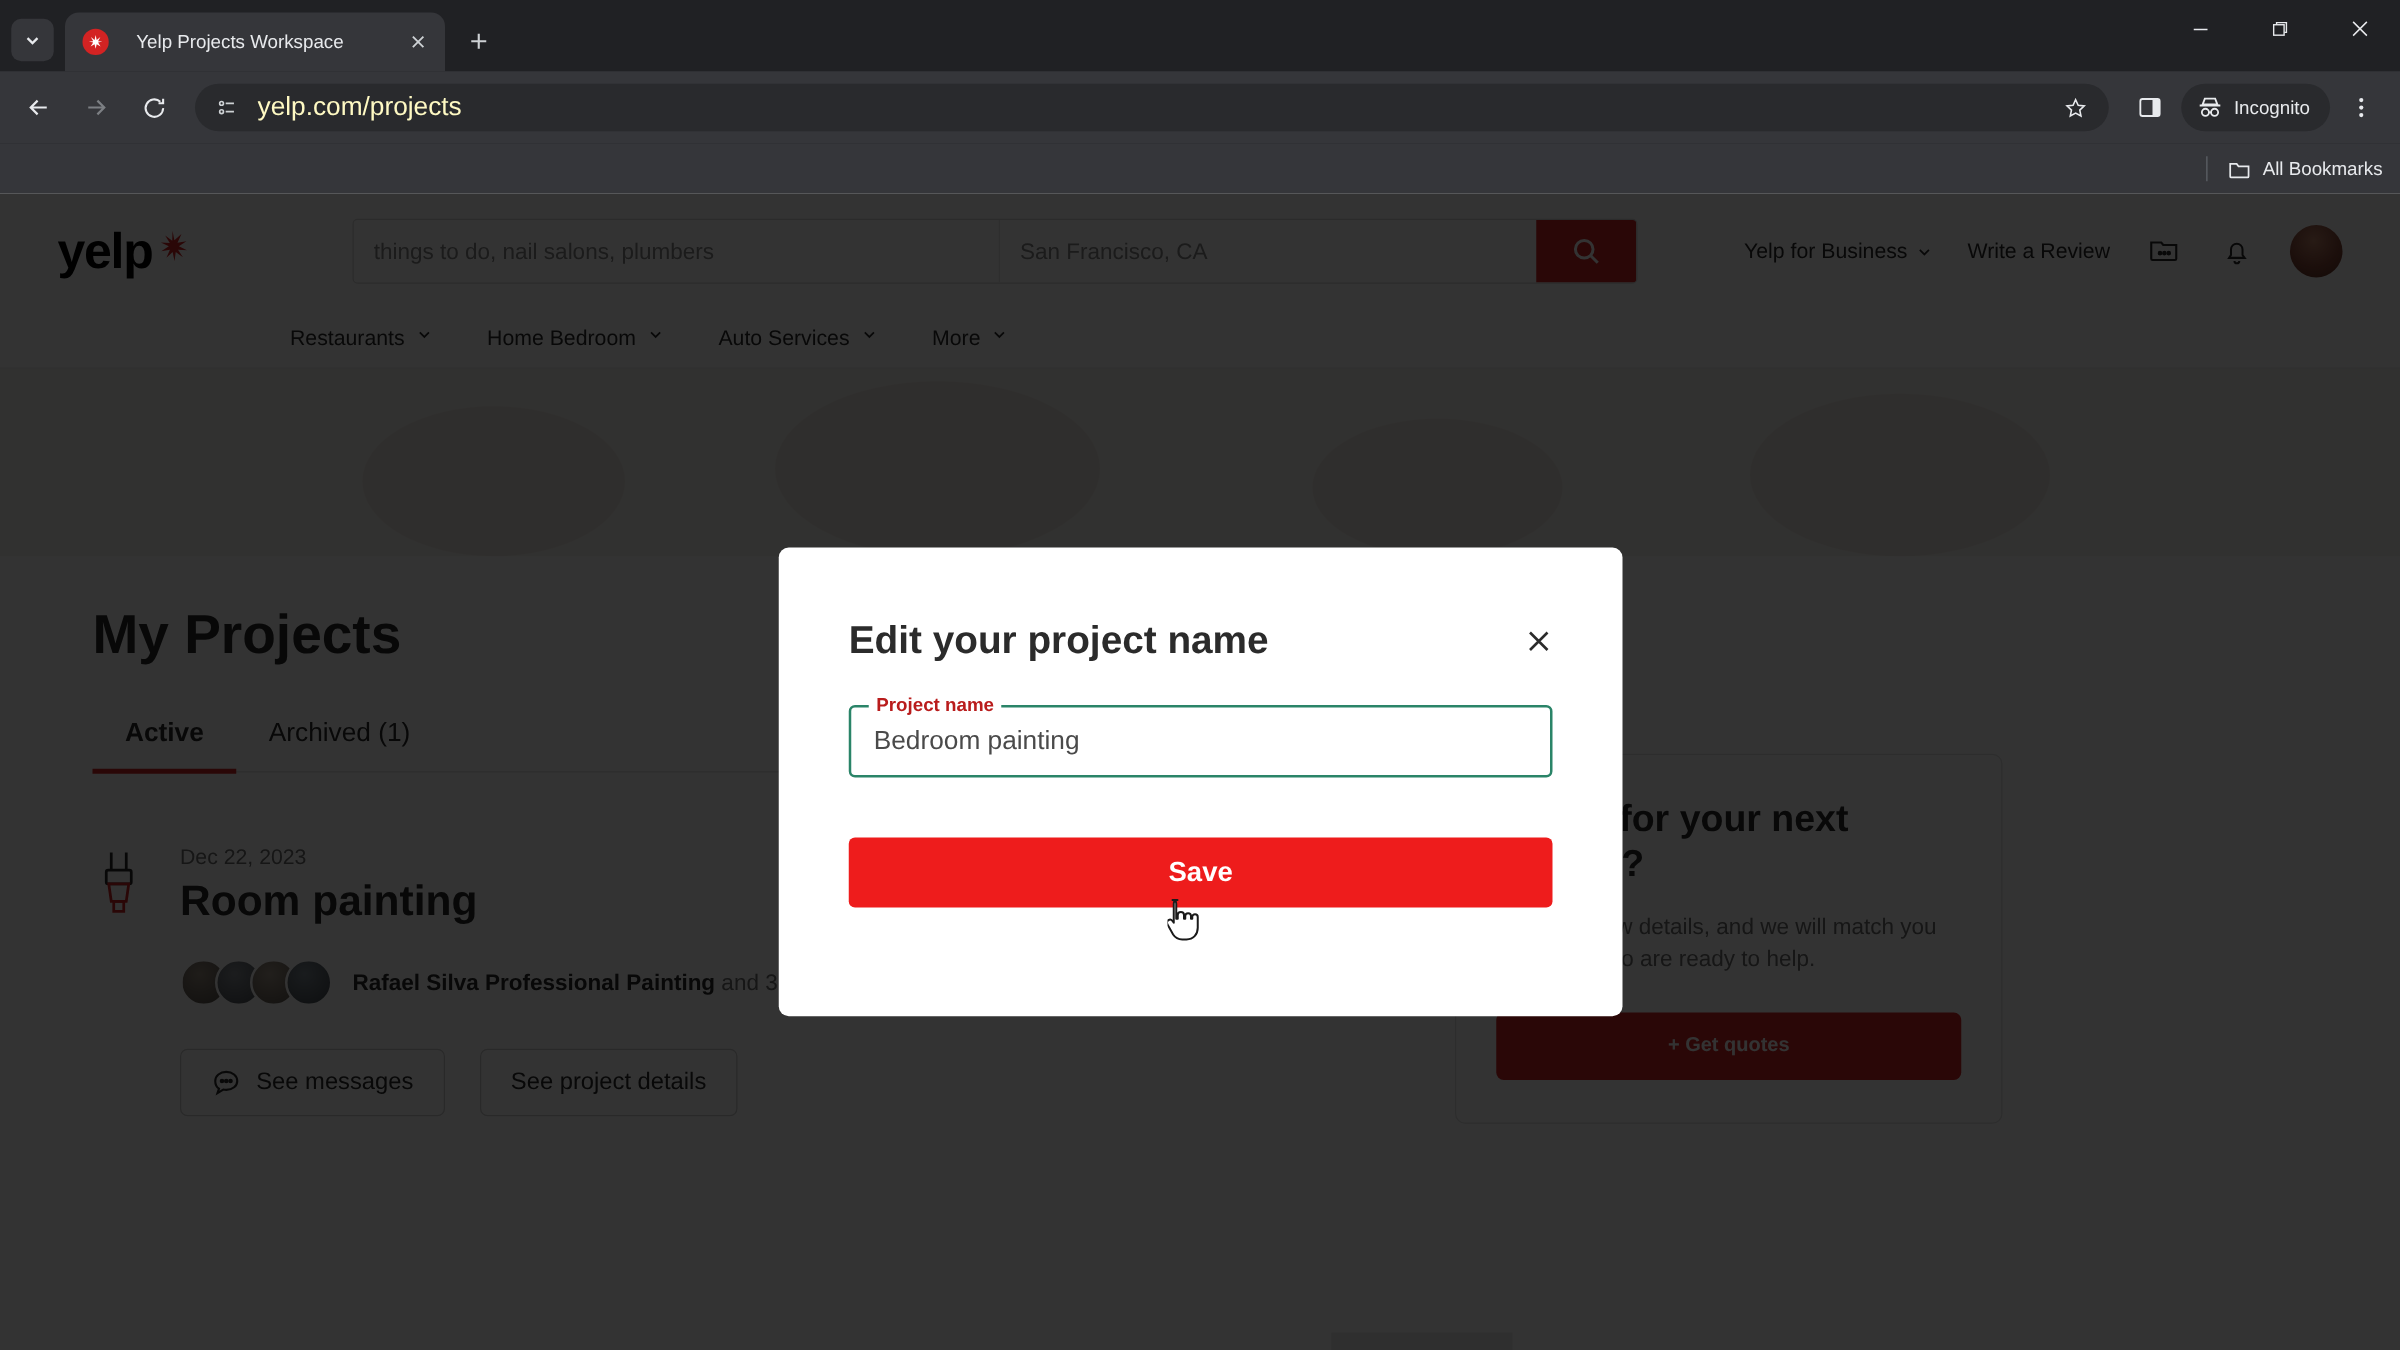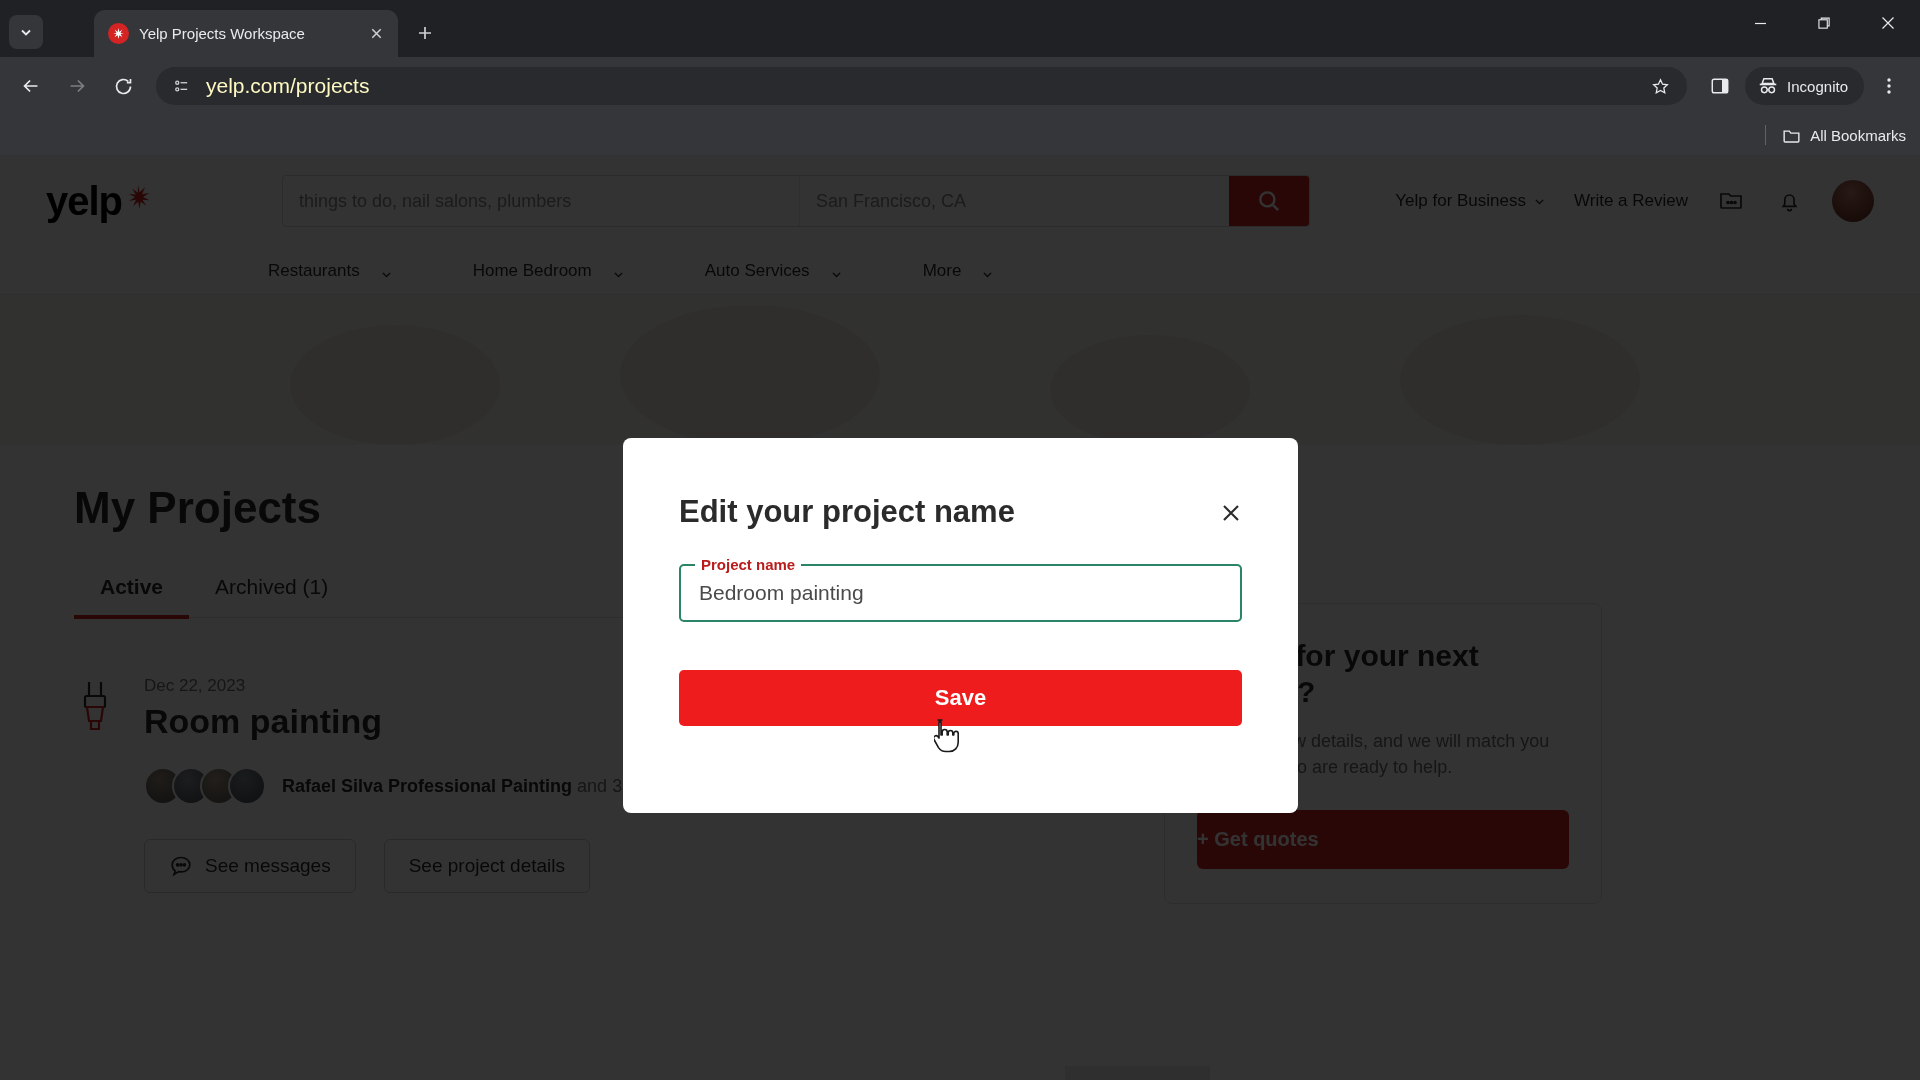--- a/index.html
+++ b/index.html
@@ -28,22 +28,21 @@
     display: flex; align-items: center; justify-content: center;
     margin-top: 6px;
   }
   .tab {
     position: relative;
     height: 47px; width: 304px;
     background: #35363a;
     border-radius: 11px 11px 0 0;
     display: flex; align-items: center;
     padding: 0 10px 0 14px;
-    gap: 10px;
-    margin-left: 42px;
+    gap: 22px;
   }
   .tab-favicon {
     width: 21px; height: 21px; border-radius: 50%;
     background: #d32323;
     display: flex; align-items: center; justify-content: center;
     flex: 0 0 auto;
   }
   .tab-favicon svg { width: 13px; height: 13px; }
   .tab-title {
     flex: 1 1 auto;
@@ -177,21 +176,21 @@
   .avatar-img {
     width: 42px; height: 42px; border-radius: 50%;
     background: radial-gradient(circle at 45% 30%, #c4856a 0%, #8a4a3a 55%, #5e2f24 100%);
   }
   .yelp-subnav {
     height: 48px; display: flex; align-items: center;
     padding-left: 232px; gap: 44px;
     font-size: 17px; color: #2b2b2b;
     border-bottom: 1px solid #e6e6e6;
   }
-  .subnav-item { display: flex; align-items: flex-end; gap: 20px; margin-left: 36px; }
+  .subnav-item { display: flex; align-items: flex-start; gap: 9px; }
 
   .hero {
     height: 150px; position: relative; overflow: hidden;
     background: #f5f2ee;
   }
   .hero .blob { position: absolute; border-radius: 50%; background: #ece7e0; }
 
   .content {
     padding: 0 74px;
     display: flex; gap: 0;
@@ -239,23 +238,23 @@
 
   .col-side { flex: 0 0 438px; padding-top: 38px; }
   .side-card {
     border: 1px solid #e0e0e0; border-radius: 8px;
     padding: 34px 32px;
     margin-top: 120px;
   }
   .side-title { font-size: 30px; font-weight: bold; color: #2b2b2b; line-height: 1.2; }
   .side-desc { font-size: 18px; color: #6e6e6e; margin-top: 18px; line-height: 1.45; }
   .btn-red {
-    display: block; width: 100%; 
+    display: block; width: 100%; text-align: center;
     background: #d32323; color: #fff;
-    font-size: 20px; font-weight: bold;
+    font-size: 16px; font-weight: bold;
     padding: 18px 0; border-radius: 6px;
     margin-top: 30px;
   }
   .bottom-strip {
     position: absolute; left: 0; right: 0; bottom: 0; height: 18px;
   }
   .bs-a { position: absolute; left: 52px; bottom: 0; width: 360px; height: 14px; background: #fff; }
   .bs-b { position: absolute; left: 1065px; bottom: 0; width: 145px; height: 14px; background: #e9e9e9; }
 
   

